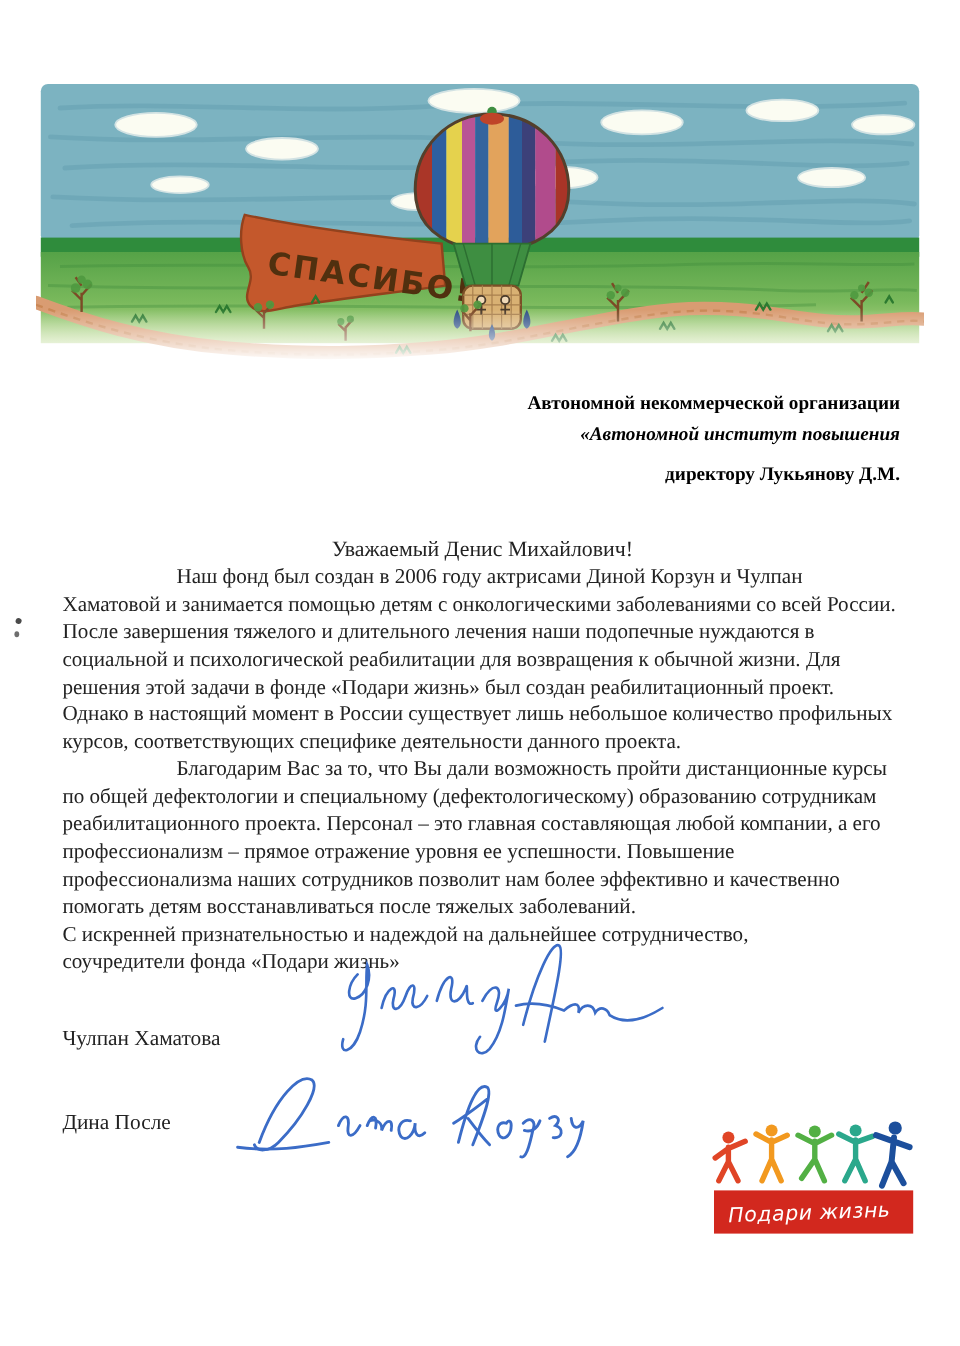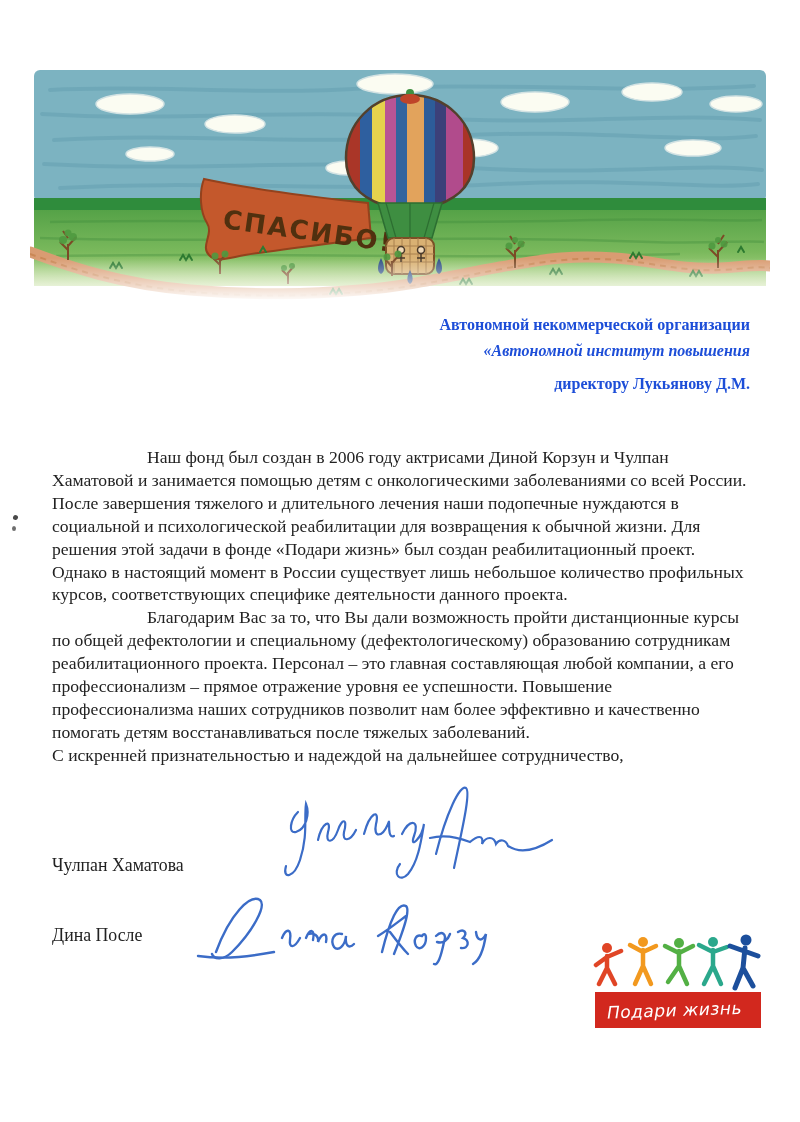--- a/index.html
+++ b/index.html
@@ -3,22 +3,22 @@
 <meta charset="utf-8">
 <style>
   html,body{margin:0;padding:0;background:#ffffff;}
   .page{position:relative;width:800px;height:1122px;background:#ffffff;overflow:hidden;
         font-family:"Liberation Serif",serif;color:#222;}
   .drawing{position:absolute;left:30px;top:62px;}
   .artifact{position:absolute;left:9px;top:514px;width:14px;height:22px;}
   .artifact i{position:absolute;background:#4a4a4a;border-radius:50%;}
   .artifact .d1{left:4px;top:1px;width:5px;height:5px;transform:rotate(20deg);}
   .artifact .d2{left:3px;top:12px;width:4px;height:5px;opacity:.8;}
-  .recipient{position:absolute;right:50px;top:312px;width:420px;text-align:right;
-             font-weight:bold;font-size:16px;line-height:26px;color:#1d4ed8;}
+  .recipient{position:absolute;right:50px;top:324px;width:420px;text-align:right;
+             font-weight:bold;font-size:16px;line-height:26px;color:#000000;}
   .recipient .it{font-style:italic;}
   .recipient .last{margin-top:7px;}
   .body-text{position:absolute;left:52px;top:446px;width:700px;font-size:17.6px;line-height:22.9px;}
   .greeting{text-align:center;margin:0 0 13px 0;font-size:18.2px;}
   .body-text p{margin:0;}
   .body-text p.indent{text-indent:95px;}
   .signer{position:absolute;left:52px;font-size:17.8px;margin-top:28px;}
   .signer1{top:827px;}
   .signer2{top:897px;}
   .sig{position:absolute;}
@@ -164,23 +164,25 @@
       <i class="d2"></i>
     </div>
 
   <div class="recipient">
     <div>Автономной некоммерческой организации</div>
     <div class="it">«Автономной институт повышения</div>
     <div class="last">директору Лукьянову Д.М.</div>
   </div>
 
   <div class="body-text">
+    <p class="greeting">Уважаемый Денис Михайлович!</p>
     <p class="indent">Наш фонд был создан в 2006 году актрисами Диной Корзун и Чулпан Хаматовой и занимается помощью детям с онкологическими заболеваниями со всей России. После завершения тяжелого и длительного лечения наши подопечные нуждаются в социальной и психологической реабилитации для возвращения к обычной жизни. Для решения этой задачи в фонде «Подари жизнь» был создан реабилитационный проект. Однако в настоящий момент в России существует лишь небольшое количество профильных курсов, соответствующих специфике деятельности данного проекта.</p>
     <p class="indent">Благодарим Вас за то, что Вы дали возможность пройти дистанционные курсы по общей дефектологии и специальному (дефектологическому) образованию сотрудникам реабилитационного проекта. Персонал – это главная составляющая любой компании, а его профессионализм – прямое отражение уровня ее успешности. Повышение профессионализма наших сотрудников позволит нам более эффективно и качественно помогать детям восстанавливаться после тяжелых заболеваний.</p>
     <p>С искренней признательностью и надеждой на дальнейшее сотрудничество,</p>
+    <p>соучредители фонда «Подари жизнь»</p>
   </div>
 
   <div class="signer signer1">Чулпан Хаматова</div>
   <div class="signer signer2">Дина После</div>
 
   <svg class="sig sig1" width="290" height="110" viewBox="0 0 290 110">
     <g fill="none" stroke-width="2.2" stroke-linecap="round" stroke="#3b6cc7">
       <path d="M28,34 C20,42 18,56 26,54 C36,51 40,36 36,26 C34,40 38,58 30,82 C24,100 12,102 16,88"></path>
       <path d="M48,62 C52,44 62,40 58,54 C55,66 63,66 68,52 C72,40 78,40 74,54 C72,64 80,64 86,52"></path>
       <path d="M94,56 C100,34 110,30 106,46 C103,60 112,60 118,46 C121,36 116,62 124,58"></path>

